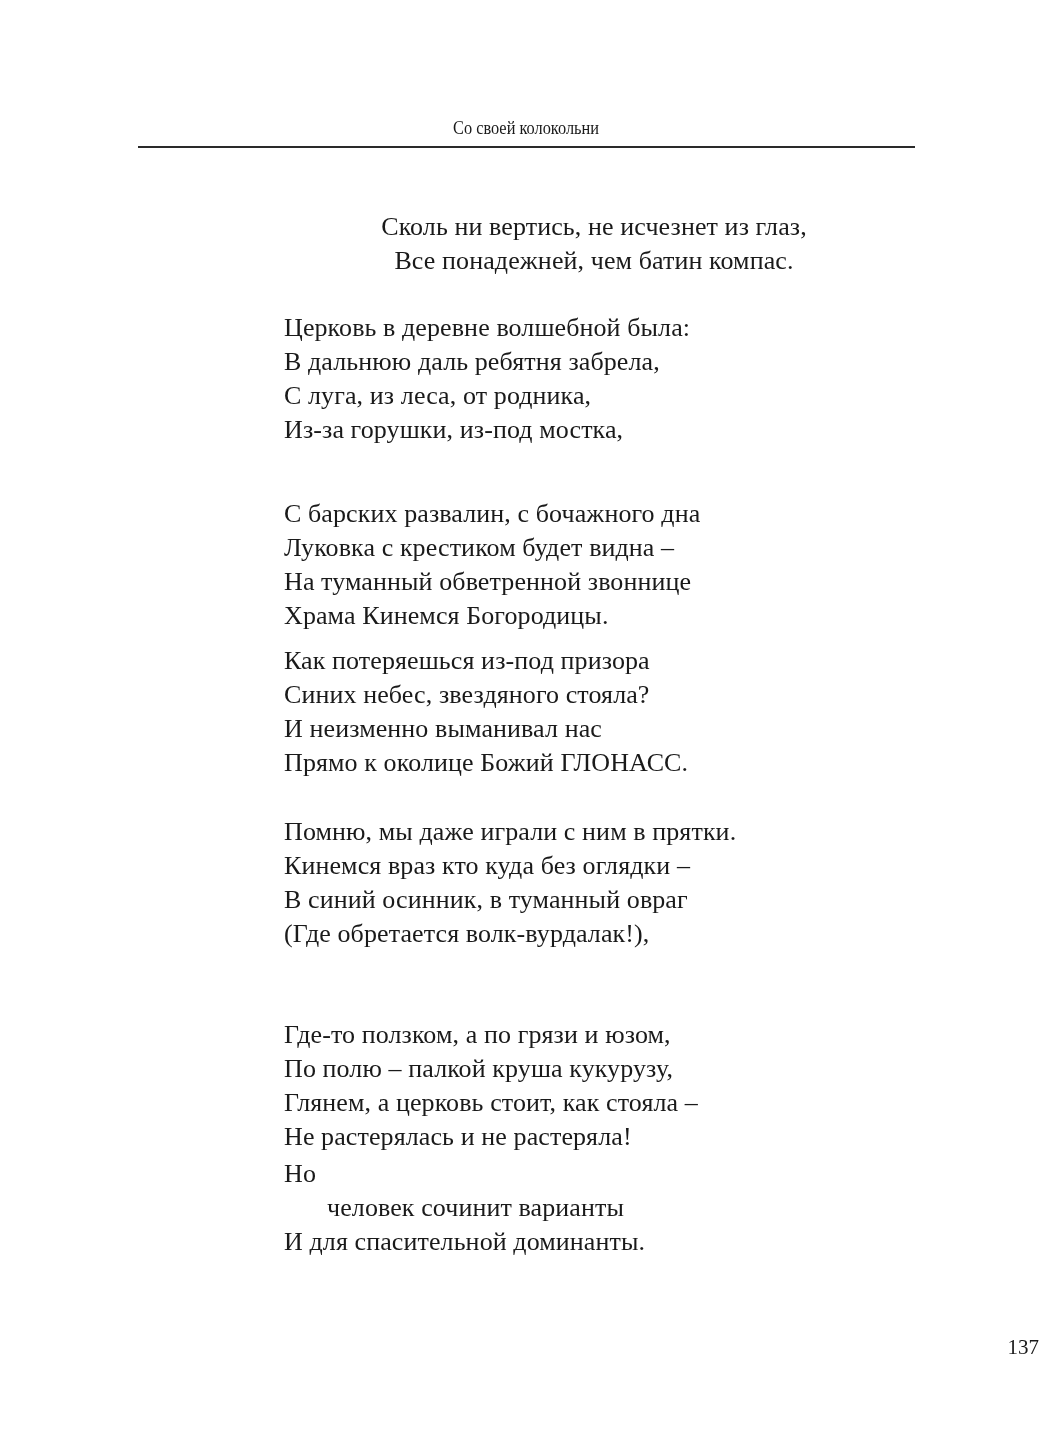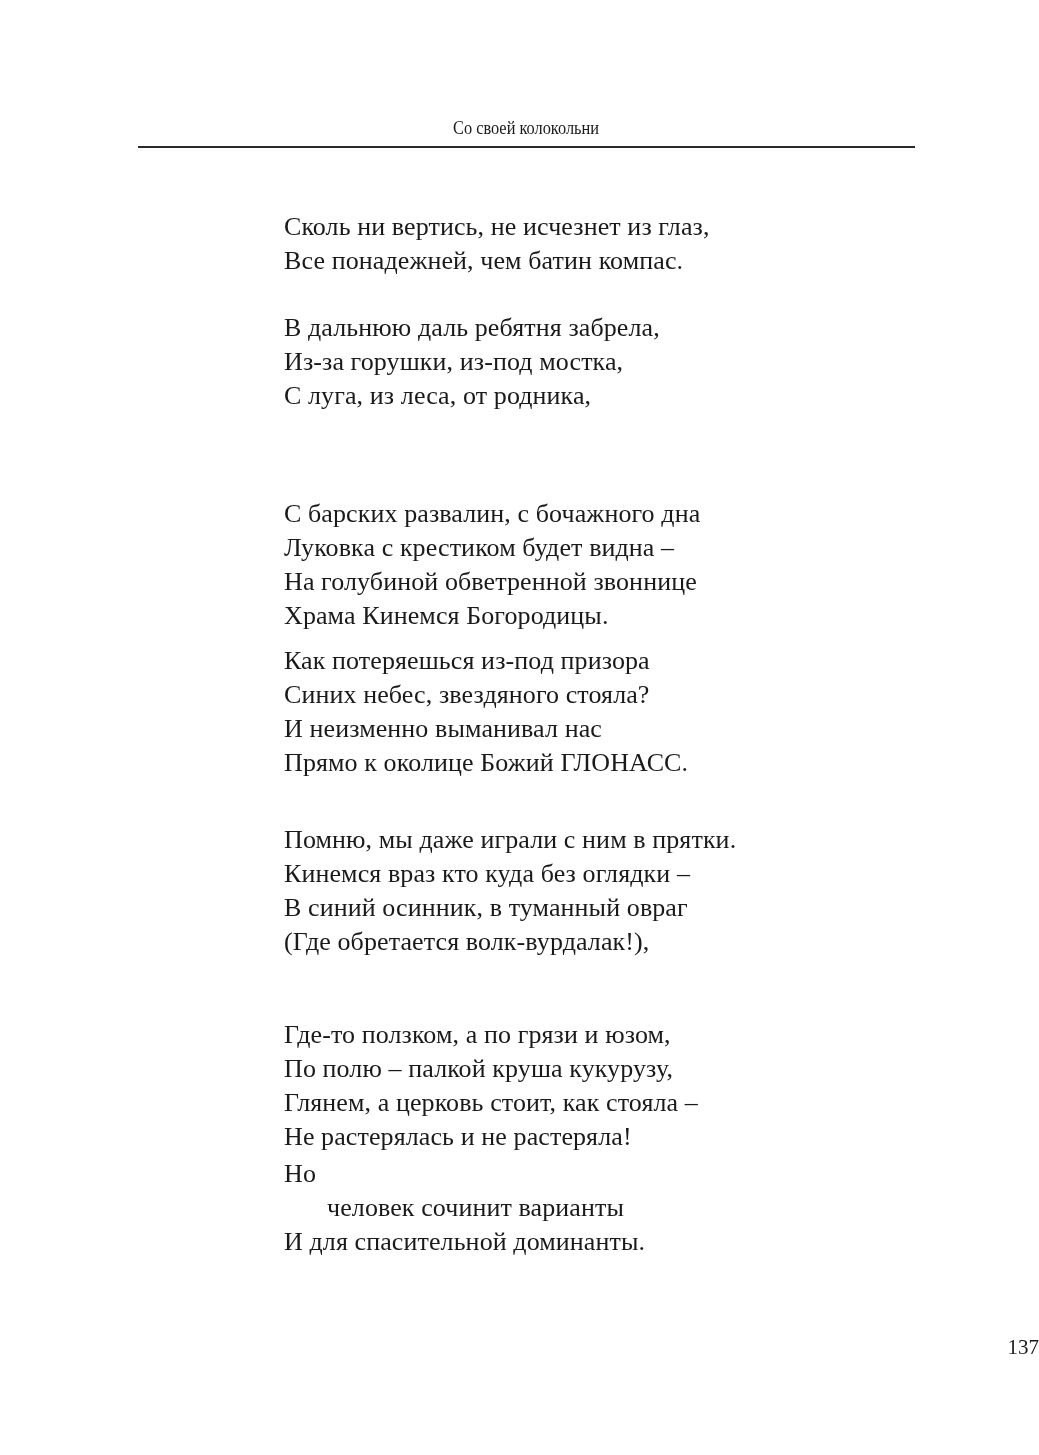--- a/index.html
+++ b/index.html
@@ -77,46 +77,47 @@
 </head>
 <body>
 
 <div class="running-head">
   <span>Со своей колокольни</span>
 </div>
 <div class="head-rule"></div>
 
 <div class="poem">
 
-  <div class="stanza" style="top:210px;">
+  <div class="stanza" style="top:210px;text-align:center;">
     <span class="line">Сколь ни вертись, не исчезнет из глаз,</span>
     <span class="line">Все понадежней, чем батин компас.</span>
   </div>
 
   <div class="stanza" style="top:311px;">
+    <span class="line">Церковь в деревне волшебной была:</span>
     <span class="line">В дальнюю даль ребятня забрела,</span>
+    <span class="line">С луга, из леса, от родника,</span>
     <span class="line">Из-за горушки, из-под мостка,</span>
-    <span class="line">С луга, из леса, от родника,</span>
   </div>
 
   <div class="stanza" style="top:497px;">
     <span class="line">С барских развалин, с бочажного дна</span>
     <span class="line">Луковка с крестиком будет видна –</span>
-    <span class="line">На голубиной обветренной звоннице</span>
+    <span class="line">На туманный обветренной звоннице</span>
     <span class="line">Храма Кинемся Богородицы.</span>
   </div>
 
   <div class="stanza" style="top:644px;">
     <span class="line">Как потеряешься из-под призора</span>
     <span class="line">Синих небес, звездяного стояла?</span>
     <span class="line">И неизменно выманивал нас</span>
     <span class="line">Прямо к околице Божий ГЛОНАСС.</span>
   </div>
 
-  <div class="stanza" style="top:815px;margin-top:8px;">
+  <div class="stanza" style="top:815px;">
     <span class="line">Помню, мы даже играли с ним в прятки.</span>
     <span class="line">Кинемся враз кто куда без оглядки –</span>
     <span class="line">В синий осинник, в туманный овраг</span>
     <span class="line">(Где обретается волк-вурдалак!),</span>
   </div>
 
   <div class="stanza" style="top:986px;margin-top:32px;">
     <span class="line">Где-то ползком, а по грязи и юзом,</span>
     <span class="line">По полю – палкой круша кукурузу,</span>
     <span class="line">Глянем, а церковь стоит, как стояла –</span>

